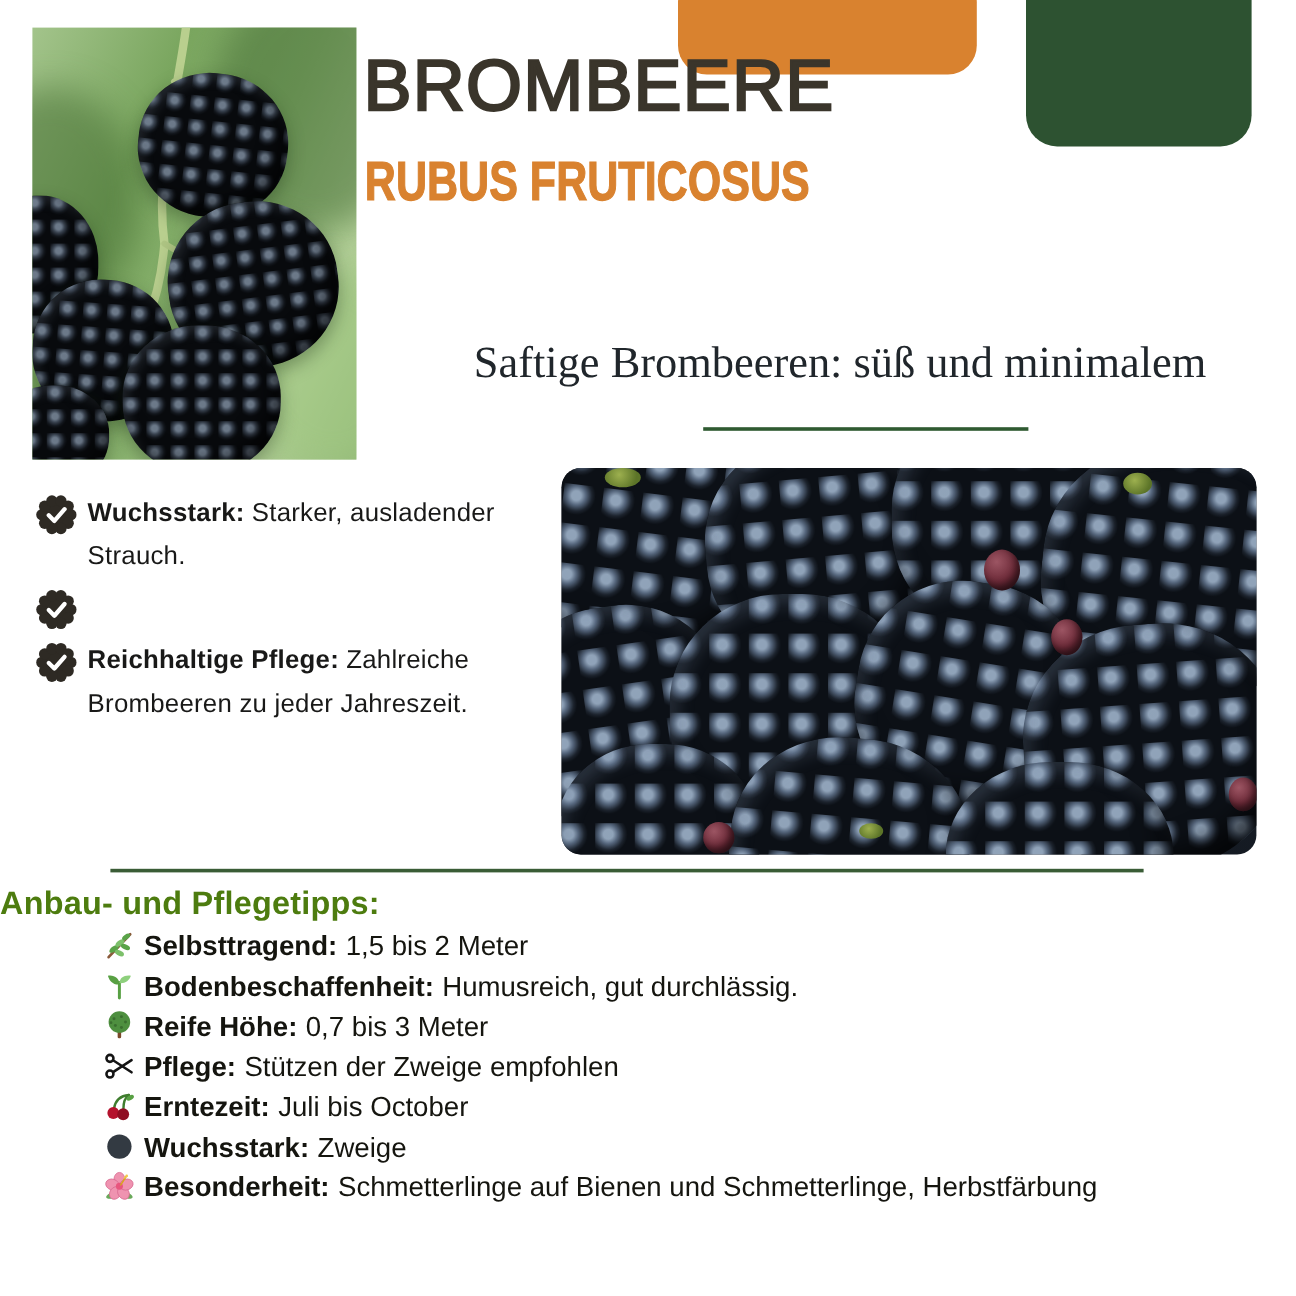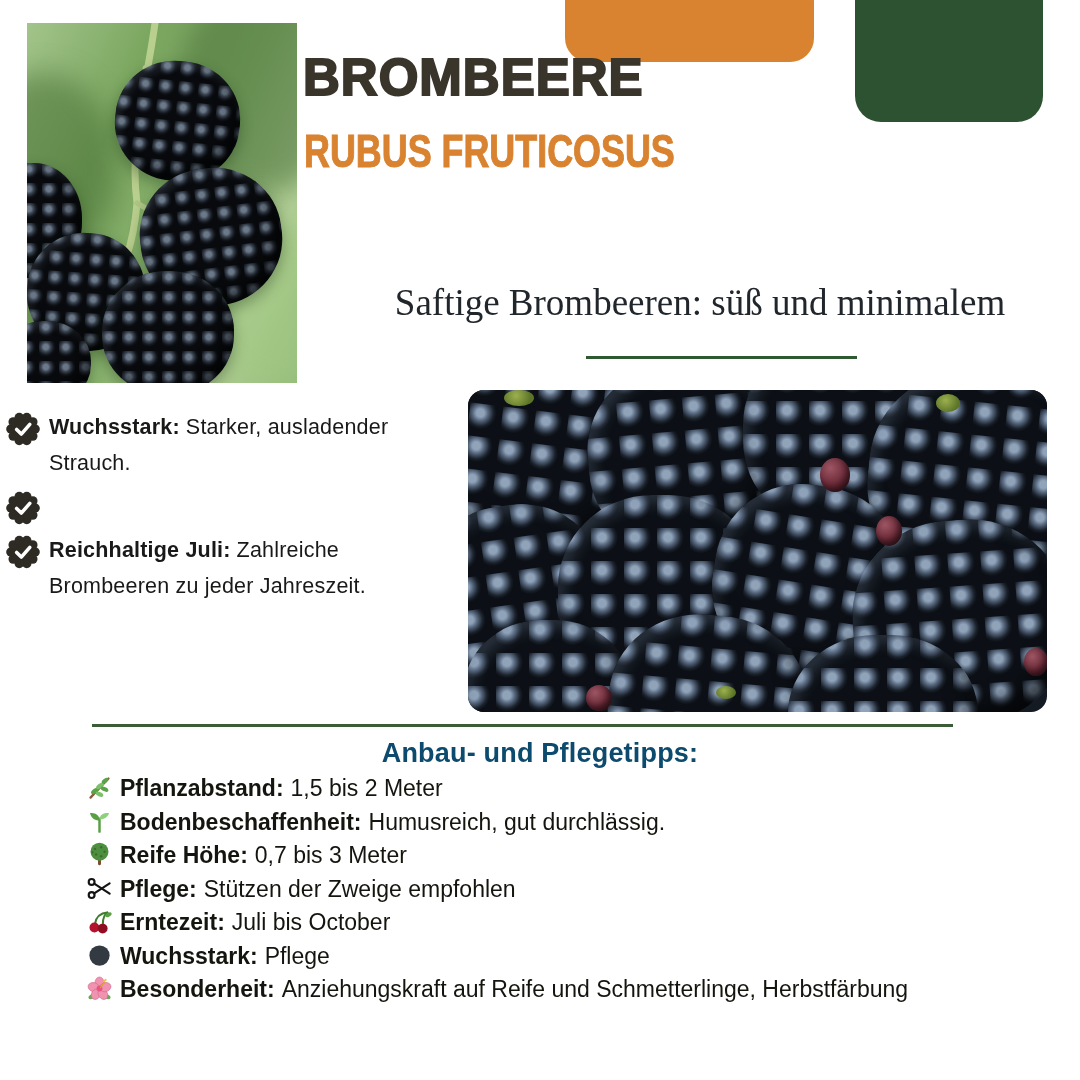--- a/index.html
+++ b/index.html
@@ -4,21 +4,21 @@
 <style>
   html,body{margin:0;padding:0;background:#fff;}
   body{width:1080px;height:1080px;font-family:"Liberation Sans",sans-serif;}
   .poster{position:relative;width:1080px;height:1080px;background:#fff;overflow:hidden;}
 
   
   .pill-orange{position:absolute;left:565px;top:-22px;width:249px;height:84px;border-radius:24px;background:#d9822f;}
   .pill-green{position:absolute;left:855px;top:-36px;width:188px;height:158px;border-radius:26px;background:#2d5231;}
 
   
-  .title{position:absolute;left:303px;top:48px;font-size:51px;font-weight:bold;color:#3a352b;-webkit-text-stroke:2px #3a352b;letter-spacing:1px;}
+  .title{position:absolute;left:303px;top:37px;font-size:60px;font-weight:normal;color:#3a352b;-webkit-text-stroke:2px #3a352b;letter-spacing:1px;}
   .subtitle{position:absolute;left:304px;top:124px;font-size:46px;font-weight:bold;color:#d9822f;-webkit-text-stroke:1px #d9822f;transform:scaleX(.78);transform-origin:left top;white-space:nowrap;}
 
   
   .tagline{position:absolute;left:380px;top:281px;width:640px;text-align:center;font-family:"Liberation Serif",serif;font-size:37px;color:#20262b;}
   .tagline-underline{position:absolute;left:586px;top:356px;width:271px;height:3px;background:#2f5a31;}
 
   
   .left-photo{position:absolute;left:27px;top:23px;width:270px;height:360px;overflow:hidden;
     background:linear-gradient(115deg,#a3c48b 0%,#7aa65f 30%,#8ab36f 55%,#b2cf97 80%,#93b878 100%);}
   .blob{position:absolute;border-radius:50%;filter:blur(14px);}
@@ -31,29 +31,29 @@
   .main-photo{position:absolute;left:468px;top:390px;width:579px;height:322px;border-radius:16px;overflow:hidden;
     background:radial-gradient(120% 120% at 50% 40%, #232c38 0%, #161c25 55%, #0e1218 100%);}
   .mb{position:absolute;border-radius:46%;background-color:#10151c;
     background-image:radial-gradient(circle at 33% 28%, rgba(155,175,198,.92) 0 4px, rgba(88,105,128,.95) 8px, rgba(28,35,45,1) 13px, rgba(12,16,22,1) 16px);
     background-size:33px 33px;
     box-shadow:inset -10px -14px 22px rgba(0,0,0,.65), inset 6px 8px 14px rgba(150,175,205,.22);}
   .red{position:absolute;border-radius:50%;background:radial-gradient(circle at 35% 30%, #9c5563, #6b2937 55%, #3f1721 100%);box-shadow:inset -3px -4px 6px rgba(0,0,0,.5);}
   .calyx{position:absolute;border-radius:50%;background:radial-gradient(circle at 40% 35%, #9db04f, #5c7428 70%);}
 
   
-  .features{position:absolute;left:6px;top:409px;width:436px;list-style:none;margin:0;padding:0;}
+  .features{position:absolute;left:30px;top:409px;width:436px;list-style:none;margin:0;padding:0;}
   .features li{display:flex;gap:9px;margin-bottom:7px;}
   .badge{flex:0 0 34px;width:34px;height:34px;margin-top:3px;}
   .ftext{font-size:21.5px;line-height:36px;color:#191918;letter-spacing:.2px;width:378px;}
   .ftext b{margin-right:6px;}
 
   
   .divider{position:absolute;left:92px;top:724px;width:861px;height:3px;background:#3a5c36;}
-  .tips-heading{position:absolute;left:0;top:738px;width:1080px;text-align:center;font-size:27px;font-weight:bold;color:#0c4a6e;letter-spacing:.2px;}
+  .tips-heading{position:absolute;left:0;top:738px;width:1080px;text-align:left;font-size:27px;font-weight:bold;color:#4d7c0f;letter-spacing:.2px;}
   .tips{position:absolute;left:86px;top:772px;width:884px;font-size:23px;line-height:33.5px;color:#15150f;}
   .tip b{margin-right:7px;}
   .ticon{display:inline-block;width:27px;height:27px;vertical-align:-5px;margin-right:7px;}
   .ticon svg{width:27px;height:27px;display:block;}
 </style>
 </head>
 <body>
 
 <div class="poster">
 
@@ -153,37 +153,37 @@
             <circle cx="15.6" cy="33.5" r="5.6"></circle>
             <circle cx="8.5" cy="28.3" r="5.6"></circle>
             <circle cx="5.8" cy="20" r="5.6"></circle>
             <circle cx="8.5" cy="11.7" r="5.6"></circle>
             <circle cx="15.6" cy="6.5" r="5.6"></circle>
             <circle cx="24.4" cy="6.5" r="5.6"></circle>
             <circle cx="31.5" cy="11.7" r="5.6"></circle>
         </g>
         <path d="M12.5 20.5 L18 26 L28 14.5" fill="none" stroke="#ffffff" stroke-width="4.2" stroke-linecap="round" stroke-linejoin="round"></path>
       </svg>
-      <div class="ftext"><b>Reichhaltige Juli:</b><span>Zahlreiche Brombeeren zu jeder Jahreszeit.</span></div>
+      <div class="ftext"><b>Reichhaltige Pflege:</b><span>Zahlreiche Brombeeren zu jeder Jahreszeit.</span></div>
     </li>
   </ul>
 
   <div class="divider"></div>
   <div class="tips-heading">Anbau- und Pflegetipps:</div>
 
   <div class="tips">
     <div class="tip">
       <span class="ticon"><svg viewBox="0 0 24 24">
         <path d="M4 21 L20 4" stroke="#8a5a3a" stroke-width="2" stroke-linecap="round" fill="none"></path>
         <ellipse cx="8" cy="15" rx="4" ry="2" fill="#5aa348" transform="rotate(-35 8 15)"></ellipse>
         <ellipse cx="12.5" cy="10.5" rx="4" ry="2" fill="#7cc06a" transform="rotate(-35 12.5 10.5)"></ellipse>
         <ellipse cx="17" cy="6" rx="3.4" ry="1.8" fill="#5aa348" transform="rotate(-35 17 6)"></ellipse>
         <ellipse cx="12" cy="18" rx="3.6" ry="1.9" fill="#7cc06a" transform="rotate(25 12 18)"></ellipse>
         <ellipse cx="16.5" cy="13.5" rx="3.6" ry="1.9" fill="#5aa348" transform="rotate(25 16.5 13.5)"></ellipse>
-      </svg></span><b>Pflanzabstand:</b><span>1,5 bis 2 Meter</span>
+      </svg></span><b>Selbsttragend:</b><span>1,5 bis 2 Meter</span>
     </div>
     <div class="tip">
       <span class="ticon"><svg viewBox="0 0 24 24">
         <path d="M12 21 C12 15 12 12 12 9.5" stroke="#58a043" stroke-width="2.2" fill="none" stroke-linecap="round"></path>
         <path d="M12 11 C7.5 11.5 4.5 8.5 3.5 4.5 C8.5 3.8 12 6.5 12 11 Z" fill="#58a043"></path>
         <path d="M12 10 C16 10.5 19.5 8 20.5 4.5 C15.5 3.8 12.3 6 12 10 Z" fill="#8ed07d"></path>
       </svg></span><b>Bodenbeschaffenheit:</b><span>Humusreich, gut durchlässig.</span>
     </div>
     <div class="tip">
       <span class="ticon"><svg viewBox="0 0 24 24">
@@ -214,34 +214,34 @@
         <path d="M8 14 C9 8 13 4.5 19 4" stroke="#3f7d2e" stroke-width="1.8" fill="none" stroke-linecap="round"></path>
         <path d="M15 14 C15 9.5 16 6 19 4" stroke="#3f7d2e" stroke-width="1.8" fill="none" stroke-linecap="round"></path>
         <ellipse cx="20" cy="6" rx="3" ry="1.7" fill="#58a043" transform="rotate(-30 20 6)"></ellipse>
         <circle cx="7.5" cy="17.3" r="4.4" fill="#b5122d"></circle>
         <circle cx="14.8" cy="18.3" r="4.4" fill="#8f0e22"></circle>
       </svg></span><b>Erntezeit:</b><span>Juli bis October</span>
     </div>
     <div class="tip">
       <span class="ticon"><svg viewBox="0 0 24 24">
         <circle cx="12" cy="12" r="9" fill="#333a42"></circle>
-      </svg></span><b>Wuchsstark:</b><span>Pflege</span>
+      </svg></span><b>Wuchsstark:</b><span>Zweige</span>
     </div>
     <div class="tip">
       <span class="ticon"><svg viewBox="0 0 24 24">
         <ellipse cx="6" cy="19" rx="4" ry="2" fill="#69a95a" transform="rotate(-20 6 19)"></ellipse>
         <ellipse cx="18" cy="19" rx="4" ry="2" fill="#69a95a" transform="rotate(20 18 19)"></ellipse>
         <g fill="#ef93b0" stroke="#d96d92" stroke-width="0.6">
           <ellipse cx="12" cy="6.8" rx="4" ry="5"></ellipse>
           <ellipse cx="6.8" cy="10.8" rx="4" ry="5" transform="rotate(-72 6.8 10.8)"></ellipse>
           <ellipse cx="9" cy="17" rx="4" ry="5" transform="rotate(-144 9 17)"></ellipse>
           <ellipse cx="15" cy="17" rx="4" ry="5" transform="rotate(144 15 17)"></ellipse>
           <ellipse cx="17.2" cy="10.8" rx="4" ry="5" transform="rotate(72 17.2 10.8)"></ellipse>
         </g>
         <circle cx="12" cy="12" r="2.6" fill="#e8557e"></circle>
         <path d="M13 11 L17 4.8" stroke="#d9a41f" stroke-width="1.2" stroke-linecap="round"></path>
         <circle cx="17.4" cy="4.4" r="1" fill="#f2c84b"></circle>
             <circle cx="16" cy="5.6" r="0.8" fill="#f2c84b"></circle>
-      </svg></span><b>Besonderheit:</b><span>Anziehungskraft auf Reife und Schmetterlinge, Herbstfärbung</span>
+      </svg></span><b>Besonderheit:</b><span>Schmetterlinge auf Bienen und Schmetterlinge, Herbstfärbung</span>
     </div>
   </div>
 
 </div>
 
 </body></html>

